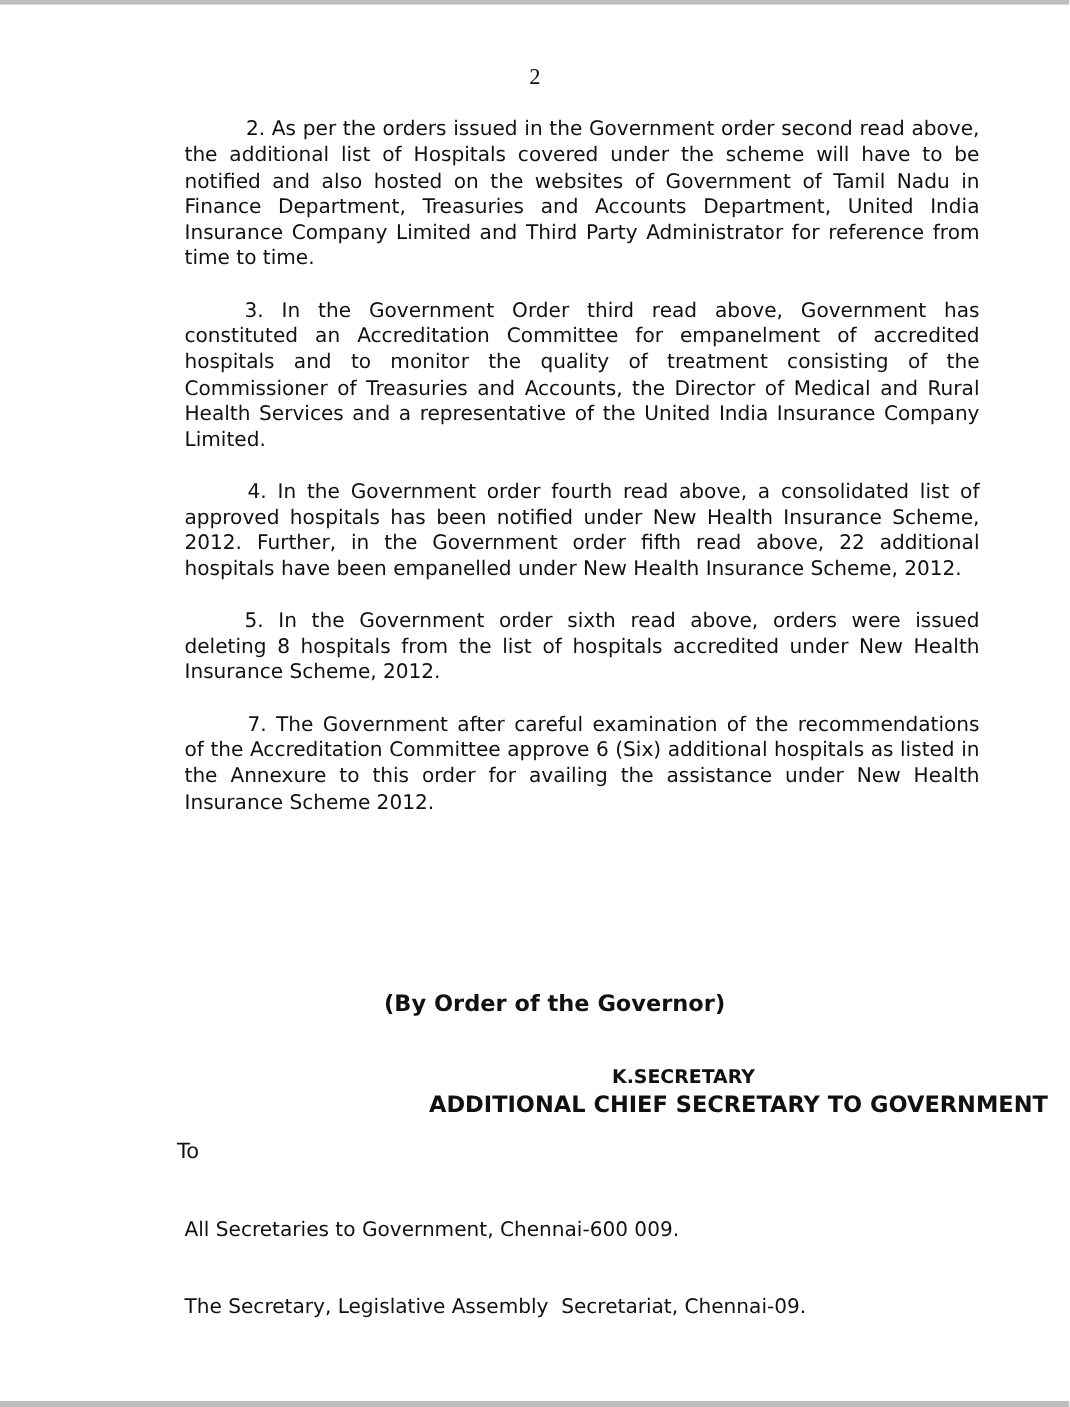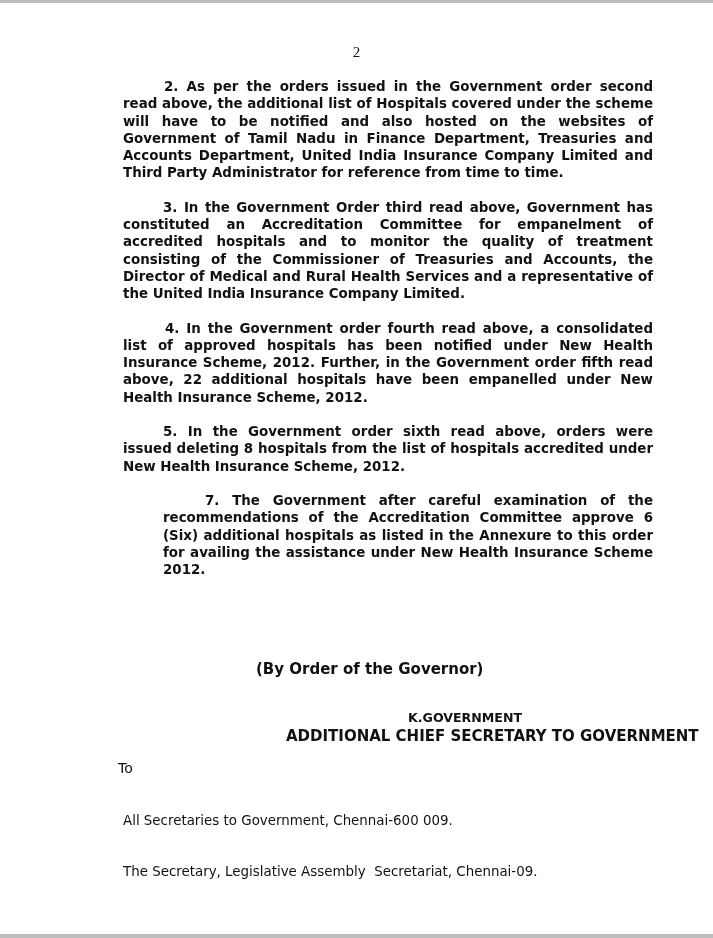--- a/index.html
+++ b/index.html
@@ -10,24 +10,24 @@
     .top-bar { position: absolute; left: 0; top: 0; width: 713px; height: 3px; background: #bdbdbd; }
     .bottom-bar { position: absolute; left: 0; bottom: 0; width: 713px; height: 4px; background: #bdbdbd; }
     .page-number {
       position: absolute; left: 0; width: 713px; top: 44px; text-align: center;
       font-family: "Liberation Serif", serif; font-size: 15px; color: #111;
     }
     .body-text {
       position: absolute; left: 123px; width: 530px; top: 78px;
       font-size: 13.4px; line-height: 17.25px;
     }
-    .para { text-align: justify; margin: 0 0 17.25px 0; text-indent: 40px; font-weight: bold; }
+    .para { text-align: justify; margin: 0 0 17.25px 0; text-indent: 40px; }
     .para.p2 { text-indent: 41px; }
     .para.p4 { text-indent: 42px; }
-    .para.p7 { text-indent: 42px; margin-left: 40px; }
+    .para.p7 { text-indent: 42px; }
     .by-order {
       position: absolute; left: 256px; top: 660px; font-weight: bold; font-size: 15px;
     }
     .signatory {
       position: absolute; left: 408px; top: 710px; font-weight: bold; font-size: 12.6px;
     }
     .designation {
       position: absolute; left: 286px; top: 727px; font-weight: bold; font-size: 15px;
     }
     .to-label { position: absolute; left: 118px; top: 760px; font-size: 14px; }
@@ -45,21 +45,21 @@
 
 <div class="body-text">
   <p class="para p2">2. As per the orders issued in the Government order second read above, the additional list of Hospitals covered under the scheme will have to be notified and also hosted on the websites of Government of Tamil Nadu in Finance Department, Treasuries and Accounts Department, United India Insurance Company Limited and Third Party Administrator for reference from time to time.</p>
   <p class="para p3">3. In the Government Order third read above, Government has constituted an Accreditation Committee for empanelment of accredited hospitals and to monitor the quality of treatment consisting of the Commissioner of Treasuries and Accounts, the Director of Medical and Rural Health Services and a representative of the United India Insurance Company Limited.</p>
   <p class="para p4">4.  In the Government order fourth read above, a consolidated list of approved hospitals has been notified under New Health Insurance Scheme, 2012. Further, in the Government order fifth read above, 22 additional hospitals have been empanelled under New Health Insurance Scheme, 2012.</p>
   <p class="para p5">5. In the Government order sixth read above, orders were issued deleting 8 hospitals from the list of hospitals accredited under New Health Insurance Scheme, 2012.</p>
   <p class="para p7">7. The Government after careful examination of the recommendations of the Accreditation Committee approve 6 (Six) additional hospitals as listed in the Annexure to this order for availing the assistance under New Health Insurance Scheme 2012.</p>
 </div>
 
 <div class="by-order">(By Order of the Governor)</div>
-<div class="signatory">K.GOVERNMENT</div>
+<div class="signatory">K.SECRETARY</div>
 <div class="designation">ADDITIONAL CHIEF SECRETARY TO GOVERNMENT</div>
 
 <div class="to-label">To</div>
 <ul class="addressees">
   <li>All Secretaries to Government, Chennai-600 009.</li>
   <li>The Secretary, Legislative Assembly  Secretariat, Chennai-09.</li>
   
   
   
 </ul>

